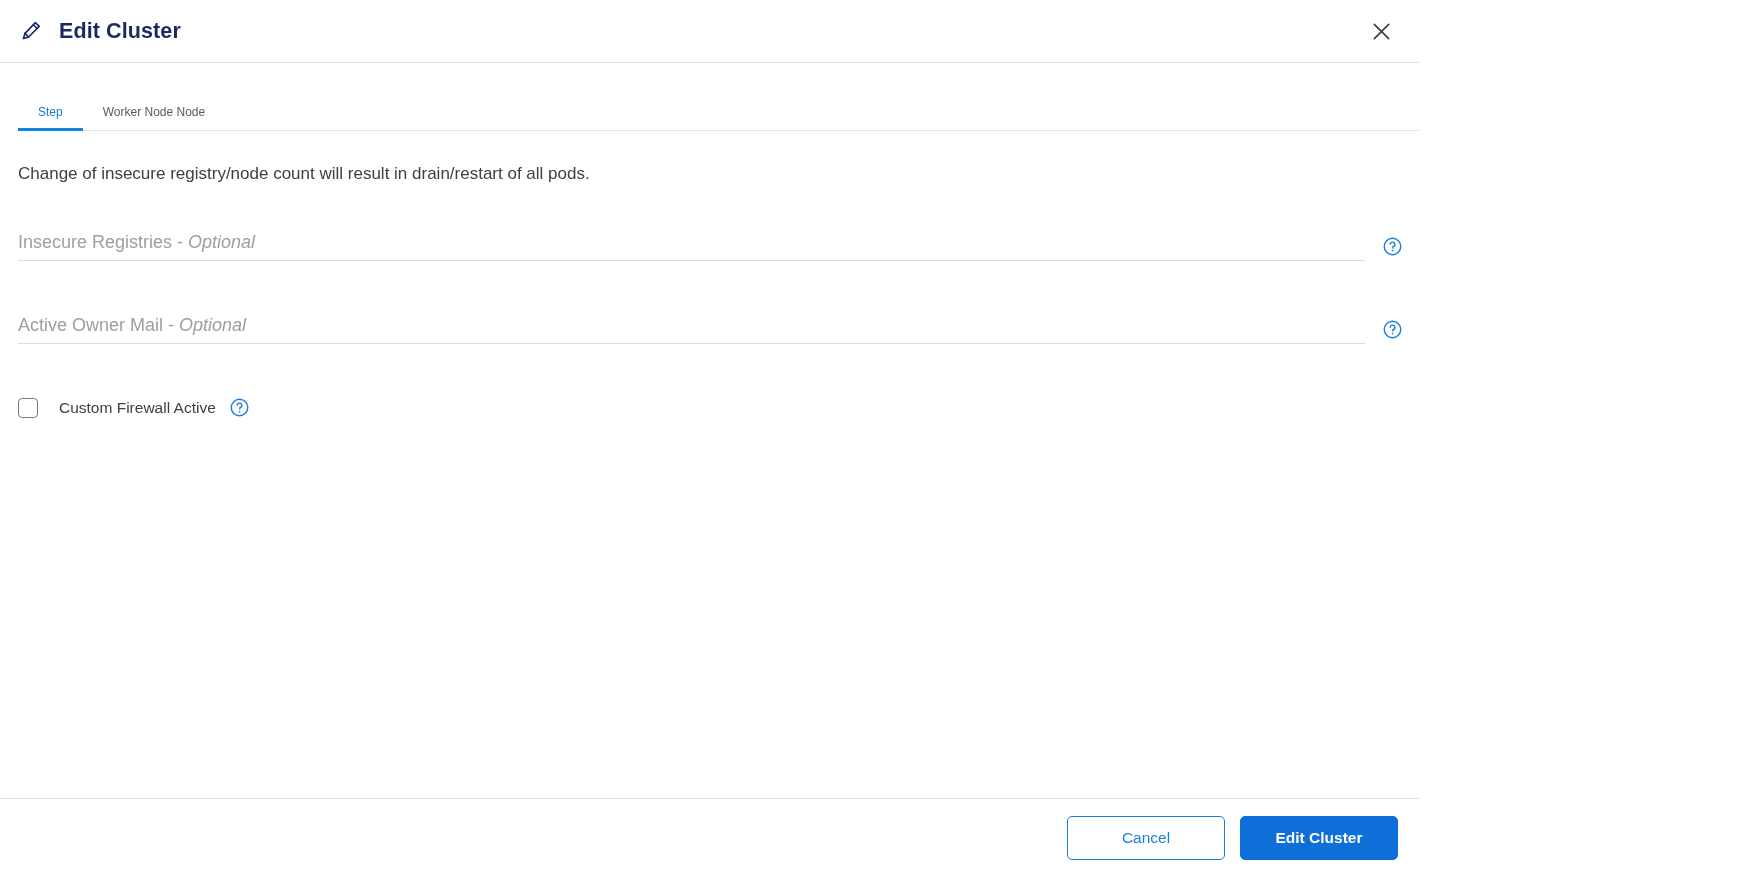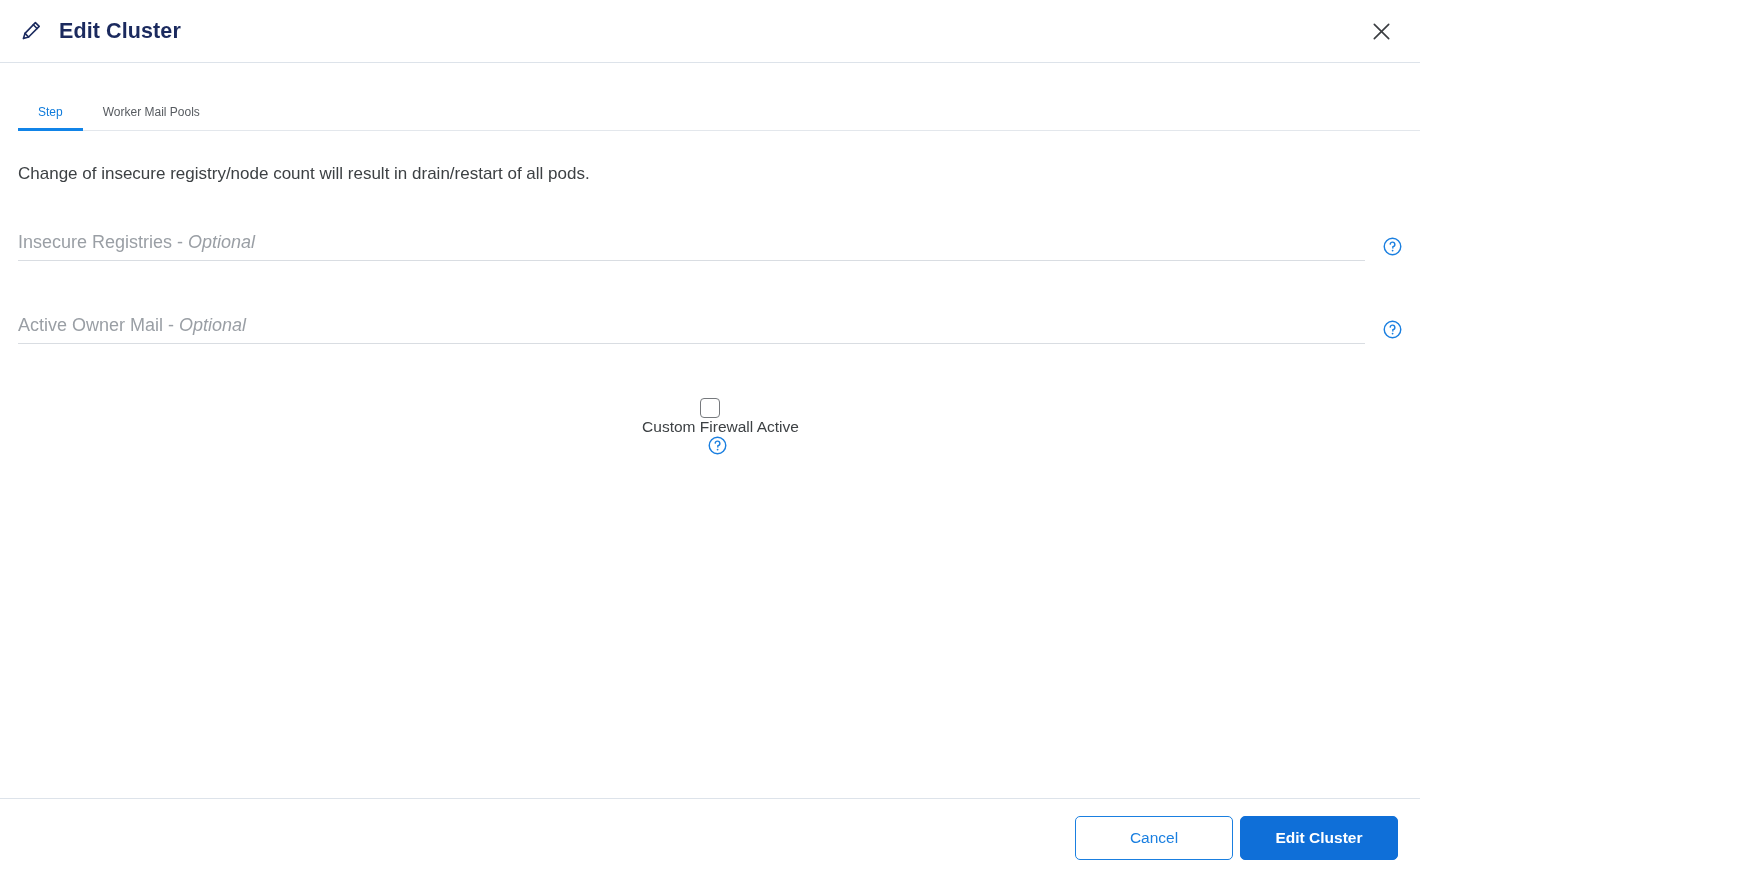--- a/index.html
+++ b/index.html
@@ -177,21 +177,20 @@
     cursor: pointer;
     display: block;
   }
 
   
   .checkbox-row {
     display: flex;
     align-items: center;
     gap: 0;
     margin-top: 54px;
-    flex-direction: column;
   }
   .checkbox-row.tight { margin-top: 45px; }
 
   .checkbox {
     width: 20px;
     height: 20px;
     border: 1px solid #76797d;
     border-radius: 4px;
     background: #ffffff;
     cursor: pointer;
@@ -215,21 +214,21 @@
 
   
   .dialog-footer {
     flex: 0 0 79px;
     height: 79px;
     border-top: 1px solid #dde3ea;
     display: flex;
     align-items: center;
     justify-content: flex-end;
     padding: 0 22px;
-    gap: 7px;
+    gap: 15px;
     background: #ffffff;
     margin-top: 9px;
   }
 
   .btn {
     height: 44px;
     min-width: 80px;
     border-radius: 5px;
     font-family: inherit;
     font-size: 15.5px;
@@ -275,21 +274,21 @@
         <g stroke="#3a3d41" stroke-width="1.7" stroke-linecap="round">
           <line x1="4.5" y1="4.5" x2="19.5" y2="19.5"></line>
           <line x1="19.5" y1="4.5" x2="4.5" y2="19.5"></line>
         </g>
       </svg>
     </button>
   </div>
 
   <div class="tab-bar">
     <button class="tab active">Step</button>
-    <button class="tab">Worker Mail Pools</button>
+    <button class="tab">Worker Node Node</button>
   </div>
 
   <div class="dialog-body">
 
     <div class="description">Change of insecure registry/node count will result in drain/restart of all pods.</div>
 
     <div class="field-group">
       <div class="field-row">
         <div class="field-input-wrap">
           <input class="field-input" type="text" placeholder="" style="">

